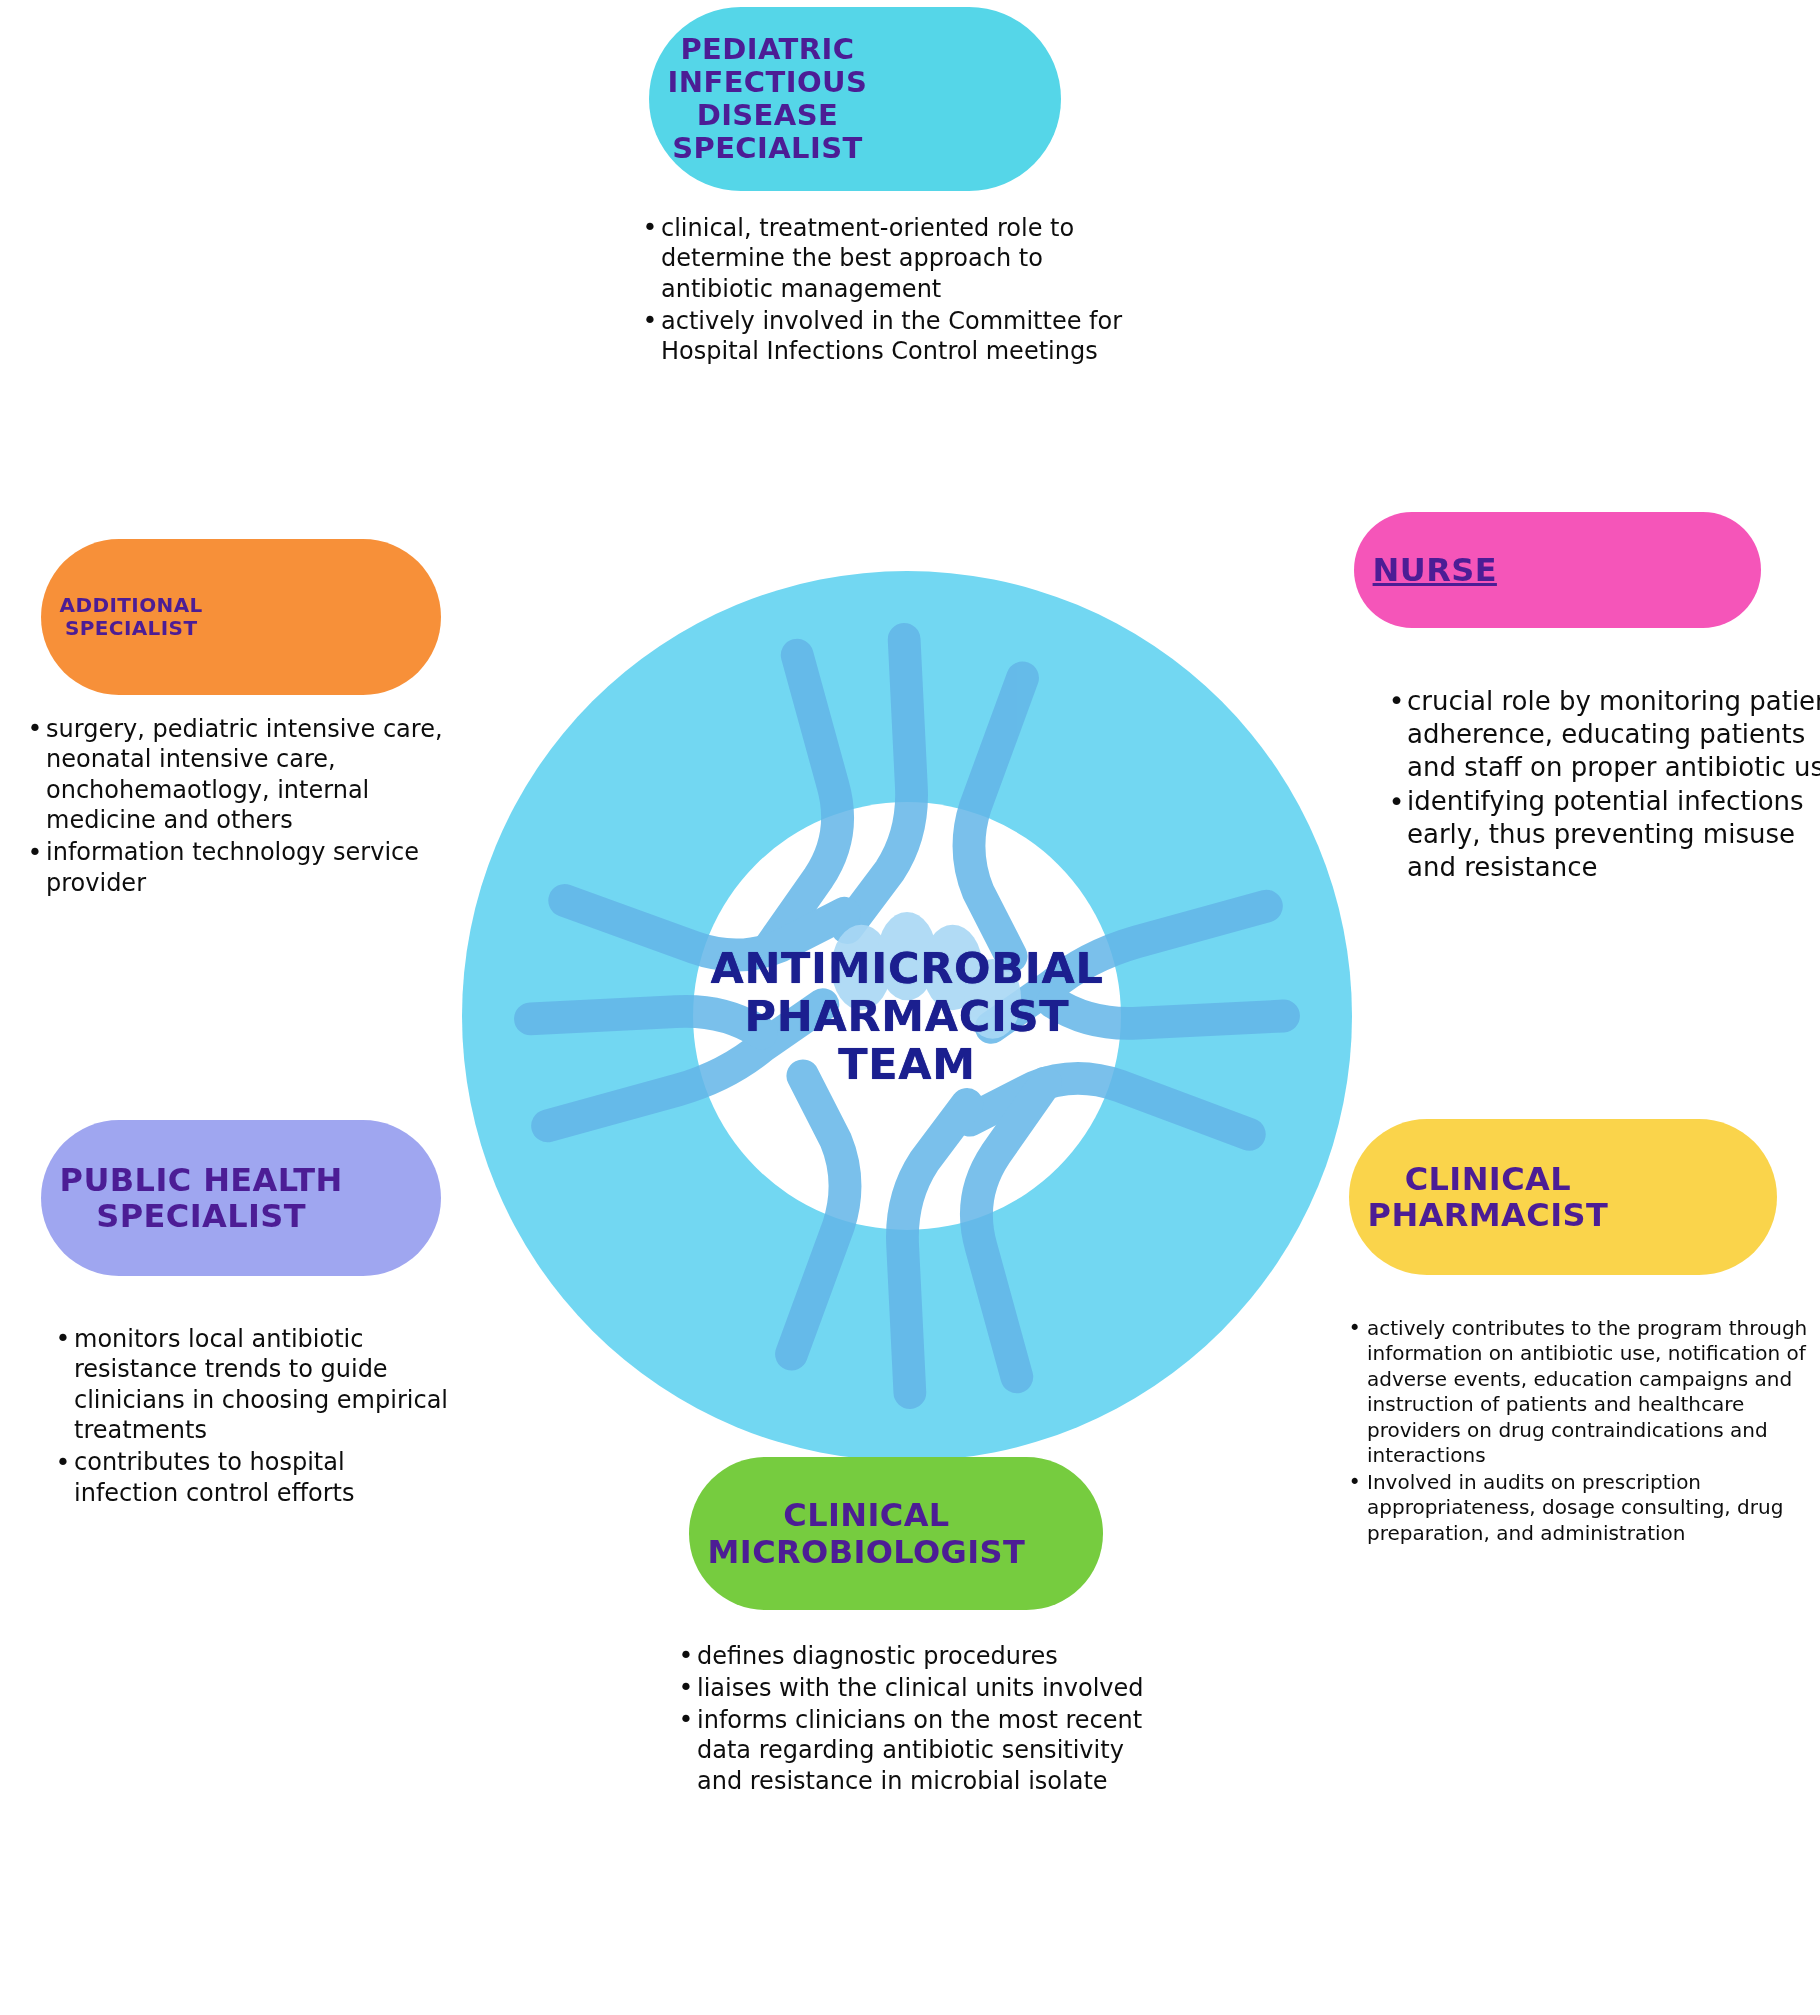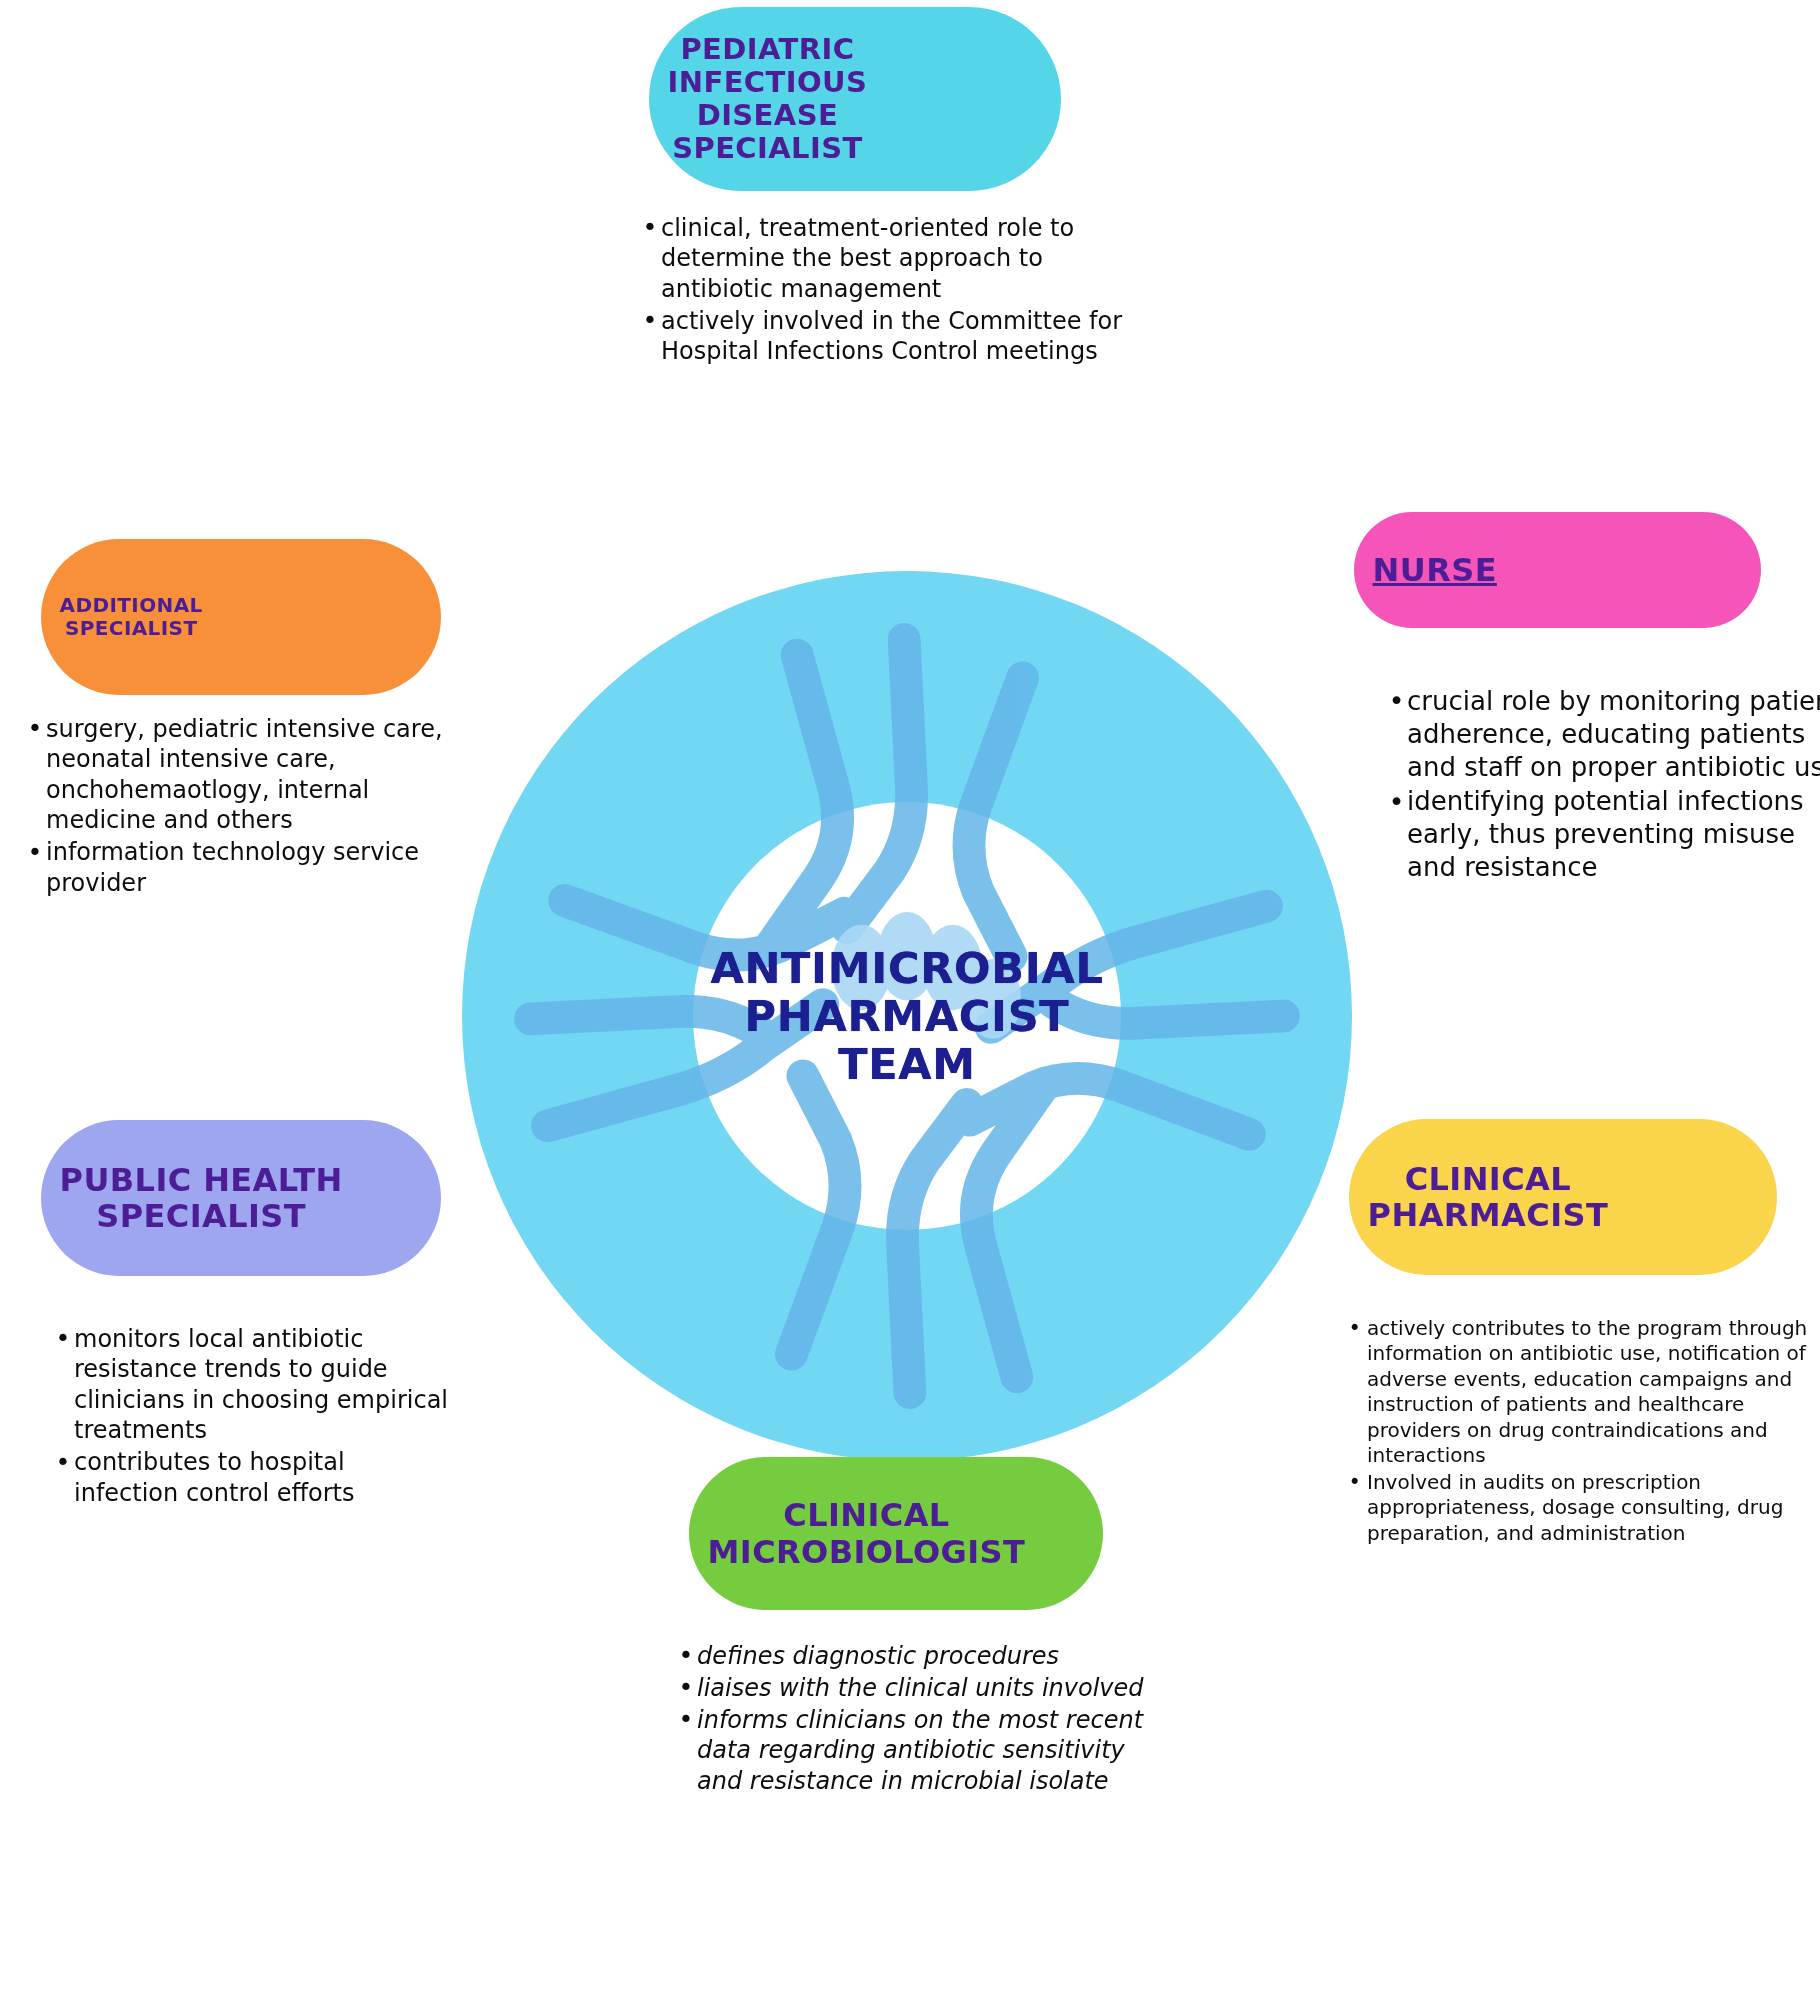--- a/index.html
+++ b/index.html
@@ -143,21 +143,21 @@
   </div>
   <ul class="blist" style="left:1334px; top:1316px; width:478px; font-size:20px;">
     <li>actively contributes to the program through information on antibiotic use, notification of adverse events, education campaigns and instruction of patients and healthcare providers on drug contraindications and interactions</li>
     <li>Involved in audits on prescription appropriateness, dosage consulting, drug preparation, and administration</li>
   </ul>
 
   <div class="pill" style="left:689px; top:1457px; width:414px; height:153px; background:#76cc3f; font-size:32px;">
     <span style="white-space:pre-line;">CLINICAL
 MICROBIOLOGIST</span>
   </div>
-  <ul class="blist" style="left:664px; top:1641px; width:485px; font-size:24px;font-style:italic;">
+  <ul class="blist" style="left:664px; top:1641px; width:485px; font-size:24px;">
     <li>defines diagnostic procedures</li>
     <li>liaises with the clinical units involved</li>
     <li>informs clinicians on the most recent data regarding antibiotic sensitivity and resistance in microbial isolate</li>
   </ul>
 
   <div class="pill" style="left:41px; top:1120px; width:400px; height:156px; background:#9fa6f0; font-size:32px;">
     <span style="white-space:pre-line;">PUBLIC  HEALTH
 SPECIALIST</span>
   </div>
   <ul class="blist" style="left:41px; top:1324px; width:414px; font-size:24px;">

